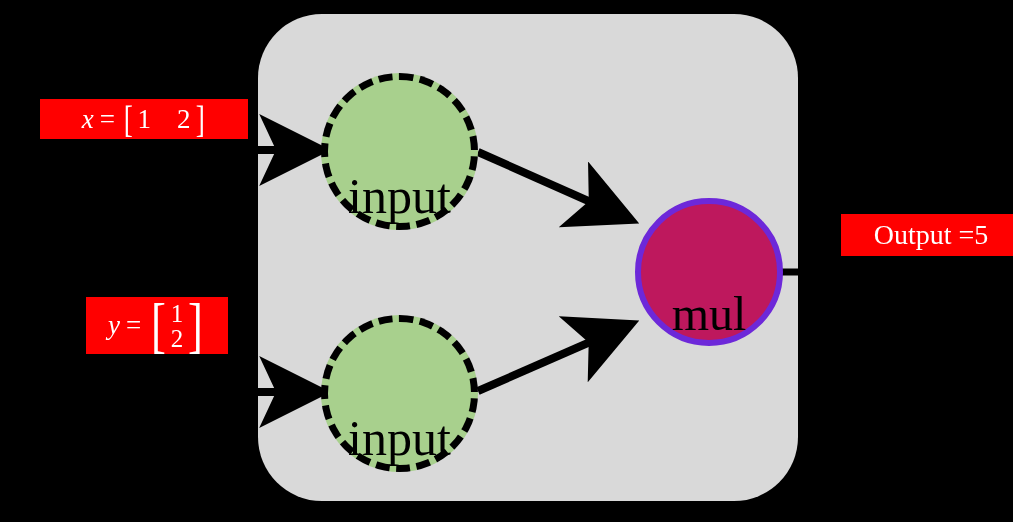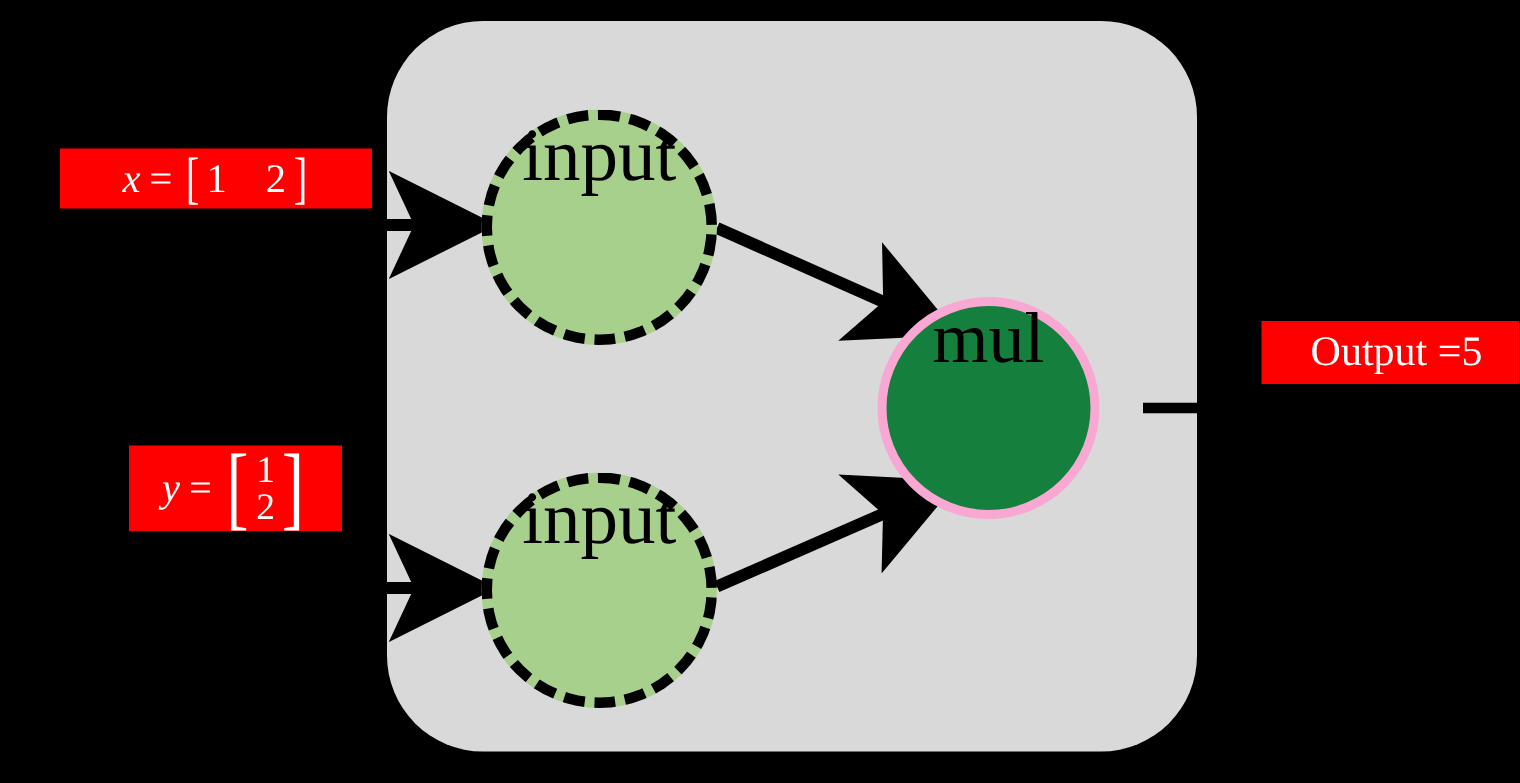--- a/index.html
+++ b/index.html
@@ -37,21 +37,21 @@
     width: 1013px;
     height: 522px;
     pointer-events: none;
   }
 
   
   .node {
     position: absolute;
     border-radius: 50%;
     display: flex;
-    align-items: flex-start;
+    align-items: flex-end;
     justify-content: center;
     box-sizing: border-box;
   }
   .node-label {
     color: #000000;
     font-family: "Liberation Serif", serif;
     white-space: nowrap;
     line-height: 1;
   }
 
@@ -63,26 +63,26 @@
   }
   .node-input .node-label {
     font-size: 50px;
     transform: translateY(-2px);
   }
 
   .node-input-1 { left: 321px; top: 73px; }
   .node-input-2 { left: 321px; top: 315px; }
 
   .node-mul {
-    left: 585px;
+    left: 635px;
     top: 198px;
     width: 148px;
     height: 148px;
-    background: #15803d;
-    border: 6px solid #f9a8d4;
+    background: #be185d;
+    border: 6px solid #6d28d9;
   }
   .node-mul .node-label {
     font-size: 48px;
     transform: translateY(-2px);
   }
 
   
   .tag {
     position: absolute;
     background: #FF0000;

